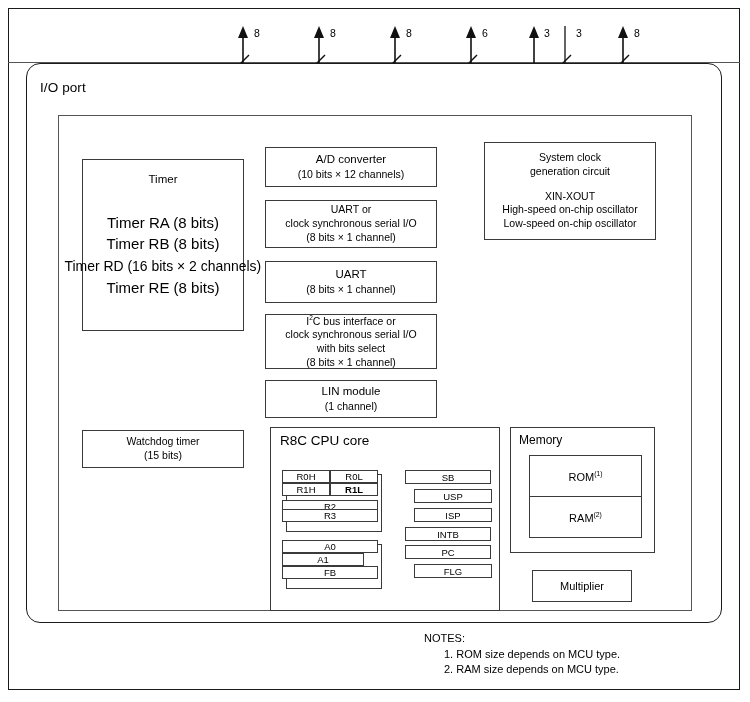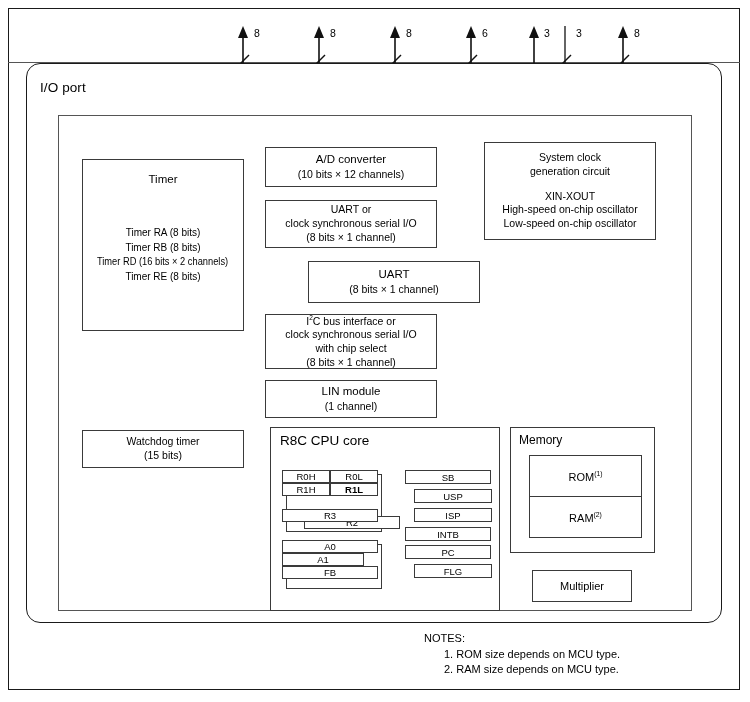--- a/index.html
+++ b/index.html
@@ -107,21 +107,21 @@
   .arrow-wrap svg { display:block; }
   .arrow-num {
     position: absolute;
     top: 27px;
     font-size: 10.5px;
     white-space: nowrap;
   }
   
   .timer-list {
     margin-top: 20px;
-    font-size: 10px;
+    font-size: 15px;
     line-height: 1.45;
   }
   .squeeze {
     display: inline-block;
     transform: scaleX(.93);
     transform-origin: center;
   }
   
   .corebox {
     position: absolute;
@@ -318,29 +318,29 @@
     <div class="ttl">A/D converter</div>
     <div>(10 bits × 12 channels)</div>
   </div>
 
   <div class="blk" style="left:265px; top:200px; width:172px; height:48px;">
     <div>UART or</div>
     <div>clock synchronous serial I/O</div>
     <div>(8 bits × 1 channel)</div>
   </div>
 
-  <div class="blk" style="left:265px; top:261px; width:172px; height:42px;margin-left:43px;">
+  <div class="blk" style="left:265px; top:261px; width:172px; height:42px;">
     <div class="ttl">UART</div>
     <div>(8 bits × 1 channel)</div>
   </div>
 
   <div class="blk" style="left:265px; top:314px; width:172px; height:55px;">
     <div>I<sup>2</sup>C bus interface or</div>
     <div>clock synchronous serial I/O</div>
-    <div>with chip select</div>
+    <div>with bits select</div>
     <div>(8 bits × 1 channel)</div>
   </div>
 
   <div class="blk" style="left:265px; top:380px; width:172px; height:38px;">
     <div class="ttl">LIN module</div>
     <div>(1 channel)</div>
   </div>
 
   <div class="blk" style="left:464px; top:142px; width:172px; height:98px;margin-left:20px;">
     <div>System clock</div>
@@ -352,21 +352,21 @@
   </div>
 
   <div class="corebox"></div>
   <div class="core-title" style="position:absolute; left:280px; top:433px;">R8C CPU core</div>
 
   <div class="shadow" style="left:286px; top:474px; width:96px; height:58px;"></div>
   <div class="reg" style="left:282px; top:470px; width:48px;">R0H</div>
   <div class="reg" style="left:330px; top:470px; width:48px;">R0L</div>
   <div class="reg" style="left:282px; top:483px; width:48px;">R1H</div>
   <div class="reg" style="left:330px; top:483px; width:48px;font-weight:bold;">R1L</div>
-  <div class="reg" style="left:282px; top:516px; width:96px;margin-left:22px;">R2</div>
+  <div class="reg" style="left:282px; top:500px; width:96px;">R2</div>
   <div class="reg" style="left:282px; top:509px; width:96px;">R3</div>
 
   <div class="shadow" style="left:286px; top:544px; width:96px; height:45px;"></div>
   <div class="reg" style="left:282px; top:540px; width:96px;">A0</div>
   <div class="reg" style="left:282px; top:553px; width:82px;">A1</div>
   <div class="reg" style="left:282px; top:566px; width:96px;">FB</div>
 
   <div class="reg" style="left:405px; top:470px; width:86px; height:14px;">SB</div>
   <div class="reg" style="left:414px; top:489px; width:78px; height:14px;">USP</div>
   <div class="reg" style="left:414px; top:508px; width:78px; height:14px;">ISP</div>

